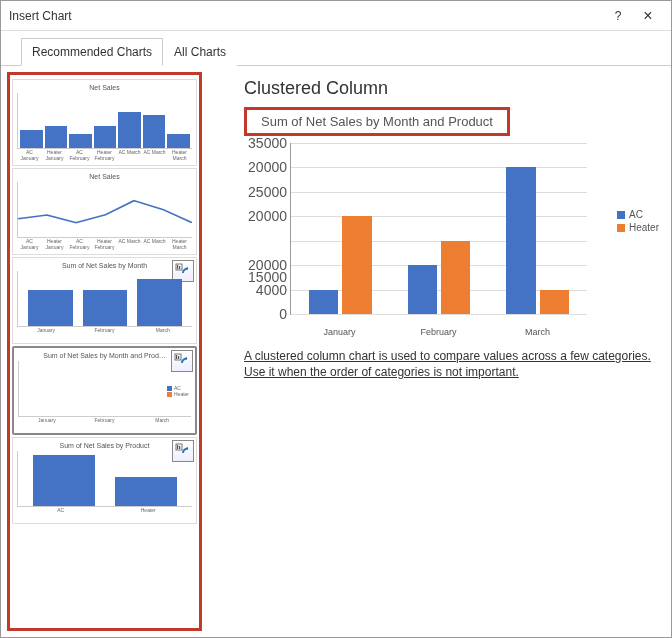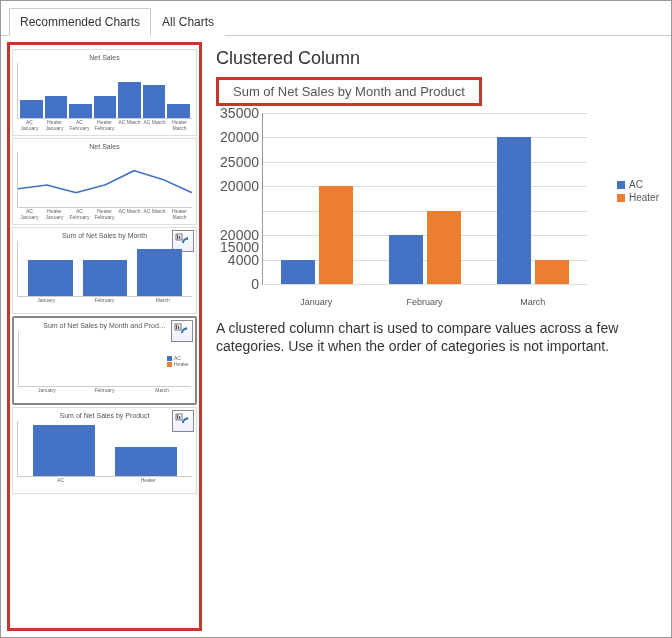--- a/index.html
+++ b/index.html
@@ -1,24 +1,24 @@
 <!DOCTYPE html>
 <html><head>
 <meta charset="utf-8">
 <style>
 * { box-sizing: border-box; margin: 0; padding: 0; }
 body { font-family: "Segoe UI", Arial, sans-serif; font-size: 12px; background: #fff; width: 672px; height: 638px; overflow: hidden; }
 .dialog { width: 672px; height: 638px; border: 1px solid #999; background: #fff; display: flex; flex-direction: column; }
 .titlebar { height: 30px; display: flex; align-items: center; padding: 0 8px; border-bottom: 1px solid #ddd; }
 .titlebar .title { flex: 1; font-size: 12px; color: #333; }
 .titlebar .ctl { width: 30px; text-align: center; color: #333; font-size: 12px; cursor: default; }
-.tabs { display: flex; border-bottom: 1px solid #ccc; padding-left: 8px; margin-top: 6px; }
+.tabs { display: flex; border-bottom: 1px solid #ccc; padding-left: 20px; margin-top: 6px; }
 .tab { padding: 6px 10px; font-size: 12px; color: #333; border: 1px solid transparent; border-bottom: none; position: relative; top: 1px; background: #fff; }
 .tab.active { border-color: #ccc; border-bottom: 1px solid #fff; }
-.body { flex: 1; display: flex; overflow: hidden; }
+.body { flex: 1; display: flex; overflow: hidden; gap: 28px; }
 .sidebar-wrap { width: 195px; border: 3px solid #c0392b; margin: 6px; position: relative; display: flex; }
 .sidebar { flex: 1; overflow-y: scroll; padding: 2px; }
 .thumb { border: 1px solid #ddd; margin: 2px 0; padding: 4px 4px 2px 4px; background: #fff; position: relative; }
 .thumb.selected { border: 2px solid #888; border-radius: 2px; }
 .thumb-title { font-size: 7px; text-align: center; color: #555; margin-bottom: 2px; }
 .mini-chart { height: 70px; position: relative; }
 .mini-bars { display: flex; align-items: flex-end; height: 56px; gap: 2px; padding: 0 2px; border-left: 1px solid #ccc; border-bottom: 1px solid #ccc; }
 .mini-bars .bar { flex: 1; background: #4472C4; }
 .mini-bars .bar.orange { background: #ED7D31; }
 .mini-axis { display: flex; font-size: 5px; color: #666; }
@@ -39,37 +39,42 @@
 .grid-line { position: absolute; left: 0; right: 0; border-top: 1px solid #ddd; }
 .ylab { position: absolute; right: 100%; font-size: 14px; color: #555; padding-right: 4px; transform: translateY(-50%); }
 .bars-wrap { position: absolute; inset: 0; display: flex; }
 .cat { flex: 1; display: flex; align-items: flex-end; justify-content: center; gap: 4px; padding: 0 18px; }
 .cat .bar { flex: 1; max-width: 36px; }
 .xlabels { position: absolute; left: 46px; right: 72px; bottom: 0; display: flex; }
 .xlabels span { flex: 1; text-align: center; font-size: 9px; color: #555; }
 .legend { position: absolute; right: 0; top: 100px; font-size: 10px; color: #555; }
 .legend div { display: flex; align-items: center; gap: 4px; margin: 2px 0; }
 .legend .sw { width: 8px; height: 8px; display: inline-block; }
-.desc { font-size: 14px; color: #333; line-height: 1.3; }
+.desc { font-size: 12px; color: #333; line-height: 1.3; text-decoration: underline; }
 .footer { border-top: 1px solid #ddd; padding: 8px 10px; display: flex; justify-content: flex-end; gap: 8px; align-items: center; }
 .footer .watermark { flex:1; text-align:right; font-size:10px; color:#aaa; padding-right:8px;}
 .btn { min-width: 72px; padding: 3px 10px; font-size: 12px; background: #e1e1e1; border: 1px solid #adadad; }
 .btn.primary { outline: 2px solid #0078d7; }
 .mini-line { position: relative; height: 56px; border-left:1px solid #ccc; border-bottom:1px solid #ccc; }
 .mini-line svg { width:100%; height:100%; }
 
 
 .sidebar::-webkit-scrollbar { width: 14px; }
 .sidebar::-webkit-scrollbar-thumb { background: #c1c1c1; }
 .sidebar::-webkit-scrollbar-track { background: #f0f0f0; }
 </style>
 </head>
 <body>
 
 <div class="dialog">
+  <div class="titlebar">
+    <div class="title">Insert Chart</div>
+    <div class="ctl">?</div>
+    <div class="ctl" style="font-size:16px">×</div>
+  </div>
 
   <div class="tabs">
     <div class="tab active">Recommended Charts</div>
     <div class="tab">All Charts</div>
   </div>
 
   <div class="body">
     <div class="sidebar-wrap">
       <div class="sidebar">
 

